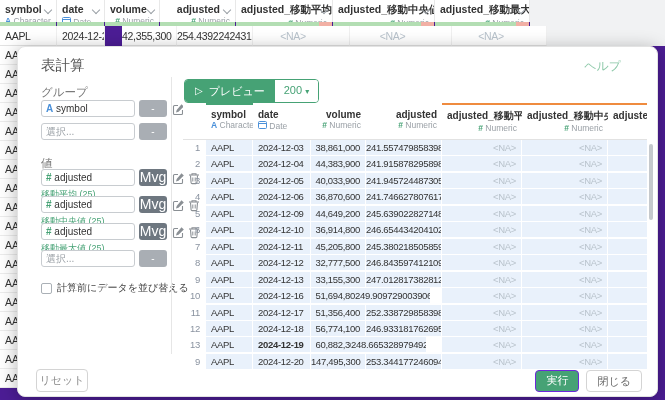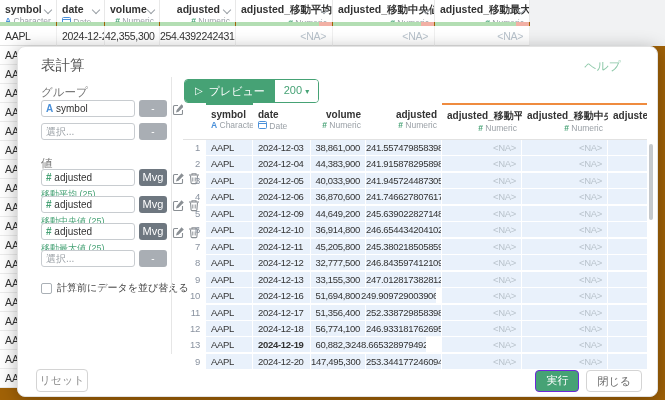--- a/index.html
+++ b/index.html
@@ -1,51 +1,51 @@
 <!DOCTYPE html>
 <html><head>
 <meta charset="utf-8">
 <style>
   html,body{margin:0;padding:0;background:#e9eaec;font-family:"Liberation Sans",sans-serif;}
-  #screen{position:relative;width:665px;height:400px;overflow:hidden;background:#a16207;}
+  #screen{position:relative;width:665px;height:400px;overflow:hidden;background:#4c1d95;}
 
   
   .bgh{position:absolute;top:0;height:22px;box-sizing:border-box;border-right:1px solid #e8e8e8;background:#fff;}
   .bgh .nm{font-size:10.5px;font-weight:bold;color:#333;margin-top:3px;padding:0 14px 0 5px;white-space:nowrap;overflow:hidden;}
   .bgh .tp{font-size:8.5px;color:#9aa0a6;padding:0 4px 0 5px;margin-top:1px;white-space:nowrap;overflow:hidden;}
   .bgh .r{text-align:right;padding-right:15px;}
   .bgh .tp.r{padding-right:5px;}
   .chev{position:absolute;right:5px;top:7px;width:5px;height:5px;border-right:1.4px solid #9aa0a6;border-bottom:1.4px solid #9aa0a6;transform:rotate(45deg);}
   .qseg{position:absolute;top:22px;height:4px;background:#b3deb3;}
   .qred{position:absolute;top:0;right:0;height:4px;width:13px;background:#f2b0a5;}
   .bgc{position:absolute;top:26px;height:20px;line-height:20px;font-size:10.5px;color:#333;box-sizing:border-box;
        border-bottom:1px solid #e2e2e2;border-right:1px solid #f0f0f0;background:#fff;white-space:nowrap;overflow:hidden;
        letter-spacing:-0.3px;}
-  .bgc.l{padding-left:5px;} .bgc.r{text-align:right;padding-right:6px;}
+  .bgc.l{padding-left:5px;} .bgc.r{text-align:center;padding-right:16px;margin-left:17px;}
   .na{color:#b9c3cc !important;}
   .sliver{position:absolute;left:0;width:57px;height:19px;box-sizing:border-box;border-bottom:1px solid #ececec;
           font-size:10.5px;color:#333;line-height:19px;padding-left:5px;background:#fff;}
   .bg-gray{position:absolute;left:530px;top:0;width:135px;height:46px;background:#f1f2f3;}
 
   .ic-blue{color:#4a90d9;font-weight:bold;font-style:normal;}
   .ic-green{color:#46a275;font-weight:bold;font-style:normal;}
 
   
   #dialog{position:absolute;left:17px;top:46px;width:641px;height:351px;background:#fff;border-radius:8px;
           box-shadow:0 3px 18px rgba(0,0,0,.30);border:1px solid #e3e3e3;box-sizing:border-box;}
   .dtitle{position:absolute;left:23px;top:9px;font-size:14.5px;color:#555;font-weight:500;}
   .help{position:absolute;right:36px;top:11px;font-size:12px;color:#8cc8a8;cursor:pointer;}
   .seclabel{position:absolute;left:23px;font-size:11.5px;color:#777;}
   .frow{position:absolute;left:23px;height:17px;}
   .fin{position:absolute;left:0;top:0;width:94px;height:17px;box-sizing:border-box;border:1px solid #c8ccd0;border-radius:3px;
        background:#fff;font-size:10px;color:#333;line-height:15px;padding-left:4px;white-space:nowrap;overflow:hidden;}
   .fin .ph{color:#9aa0a6;}
   .fbtn{position:absolute;left:98px;top:0;width:28px;height:17px;border-radius:3px;background:#a9aeb4;color:#fff;
         font-size:10px;line-height:17px;text-align:center;}
-  .fbtn.dark{background:#6e7780;font-size:11px;}
+  .fbtn.dark{background:#6e7780;font-size:14px;}
   .ficon{position:absolute;top:2px;width:13px;height:13px;cursor:pointer;}
   .caption{position:absolute;left:23px;font-size:9px;color:#46a275;white-space:nowrap;}
   .chkrow{position:absolute;left:23px;display:flex;align-items:center;gap:5px;}
   .chkbox{width:11px;height:11px;border:1px solid #aab0b6;border-radius:2px;background:#fff;box-sizing:border-box;}
   .chklabel{font-size:10px;color:#444;}
   .divider{position:absolute;left:153px;top:30px;height:277px;width:1px;background:#e6e6e6;}
 
   .btn{border-radius:4px;font-size:11px;line-height:20px;text-align:center;cursor:pointer;box-sizing:border-box;}
   .btn.ghost{background:#fff;border:1px solid #d4d4d4;color:#8a8a8a;}
   .btn.green{background:#46a275;color:#fff;border:1px solid #6d28d9;font-family:Liberation Mono, monospace;}
@@ -389,21 +389,21 @@
             <div class="pvc r" style="left: 183px; width: 76px;">247.012817382812</div>
             <div class="pvc r na" style="left: 259px; width: 80px;">&lt;NA&gt;</div>
             <div class="pvc r na" style="left: 339px; width: 86px;">&lt;NA&gt;</div>
             <div class="pvc r na" style="left: 425px; width: 90px;">&lt;NA&gt;</div>
           </div>
           <div class="pvrow" style="top: 185.05px;">
             <div class="pvc r idx" style="left: 0px; width: 23px;">10</div>
             <div class="pvc l" style="left: 23px; width: 47px;">AAPL</div>
             <div class="pvc l" style="left: 70px; width: 58px;">2024-12-16</div>
             <div class="pvc r" style="left: 128px; width: 55px;">51,694,800</div>
-            <div class="pvc r" style="left: 178px; width: 76px;">249.909729003906</div>
+            <div class="pvc r" style="left: 172px; width: 76px;">249.909729003906</div>
             <div class="pvc r na" style="left: 259px; width: 80px;">&lt;NA&gt;</div>
             <div class="pvc r na" style="left: 339px; width: 86px;">&lt;NA&gt;</div>
             <div class="pvc r na" style="left: 425px; width: 90px;">&lt;NA&gt;</div>
           </div>
           <div class="pvrow" style="top: 201.5px;">
             <div class="pvc r idx" style="left: 0px; width: 23px;">11</div>
             <div class="pvc l" style="left: 23px; width: 47px;">AAPL</div>
             <div class="pvc l" style="left: 70px; width: 58px;">2024-12-17</div>
             <div class="pvc r" style="left: 128px; width: 55px;">51,356,400</div>
             <div class="pvc r" style="left: 183px; width: 76px;">252.338729858398</div>

